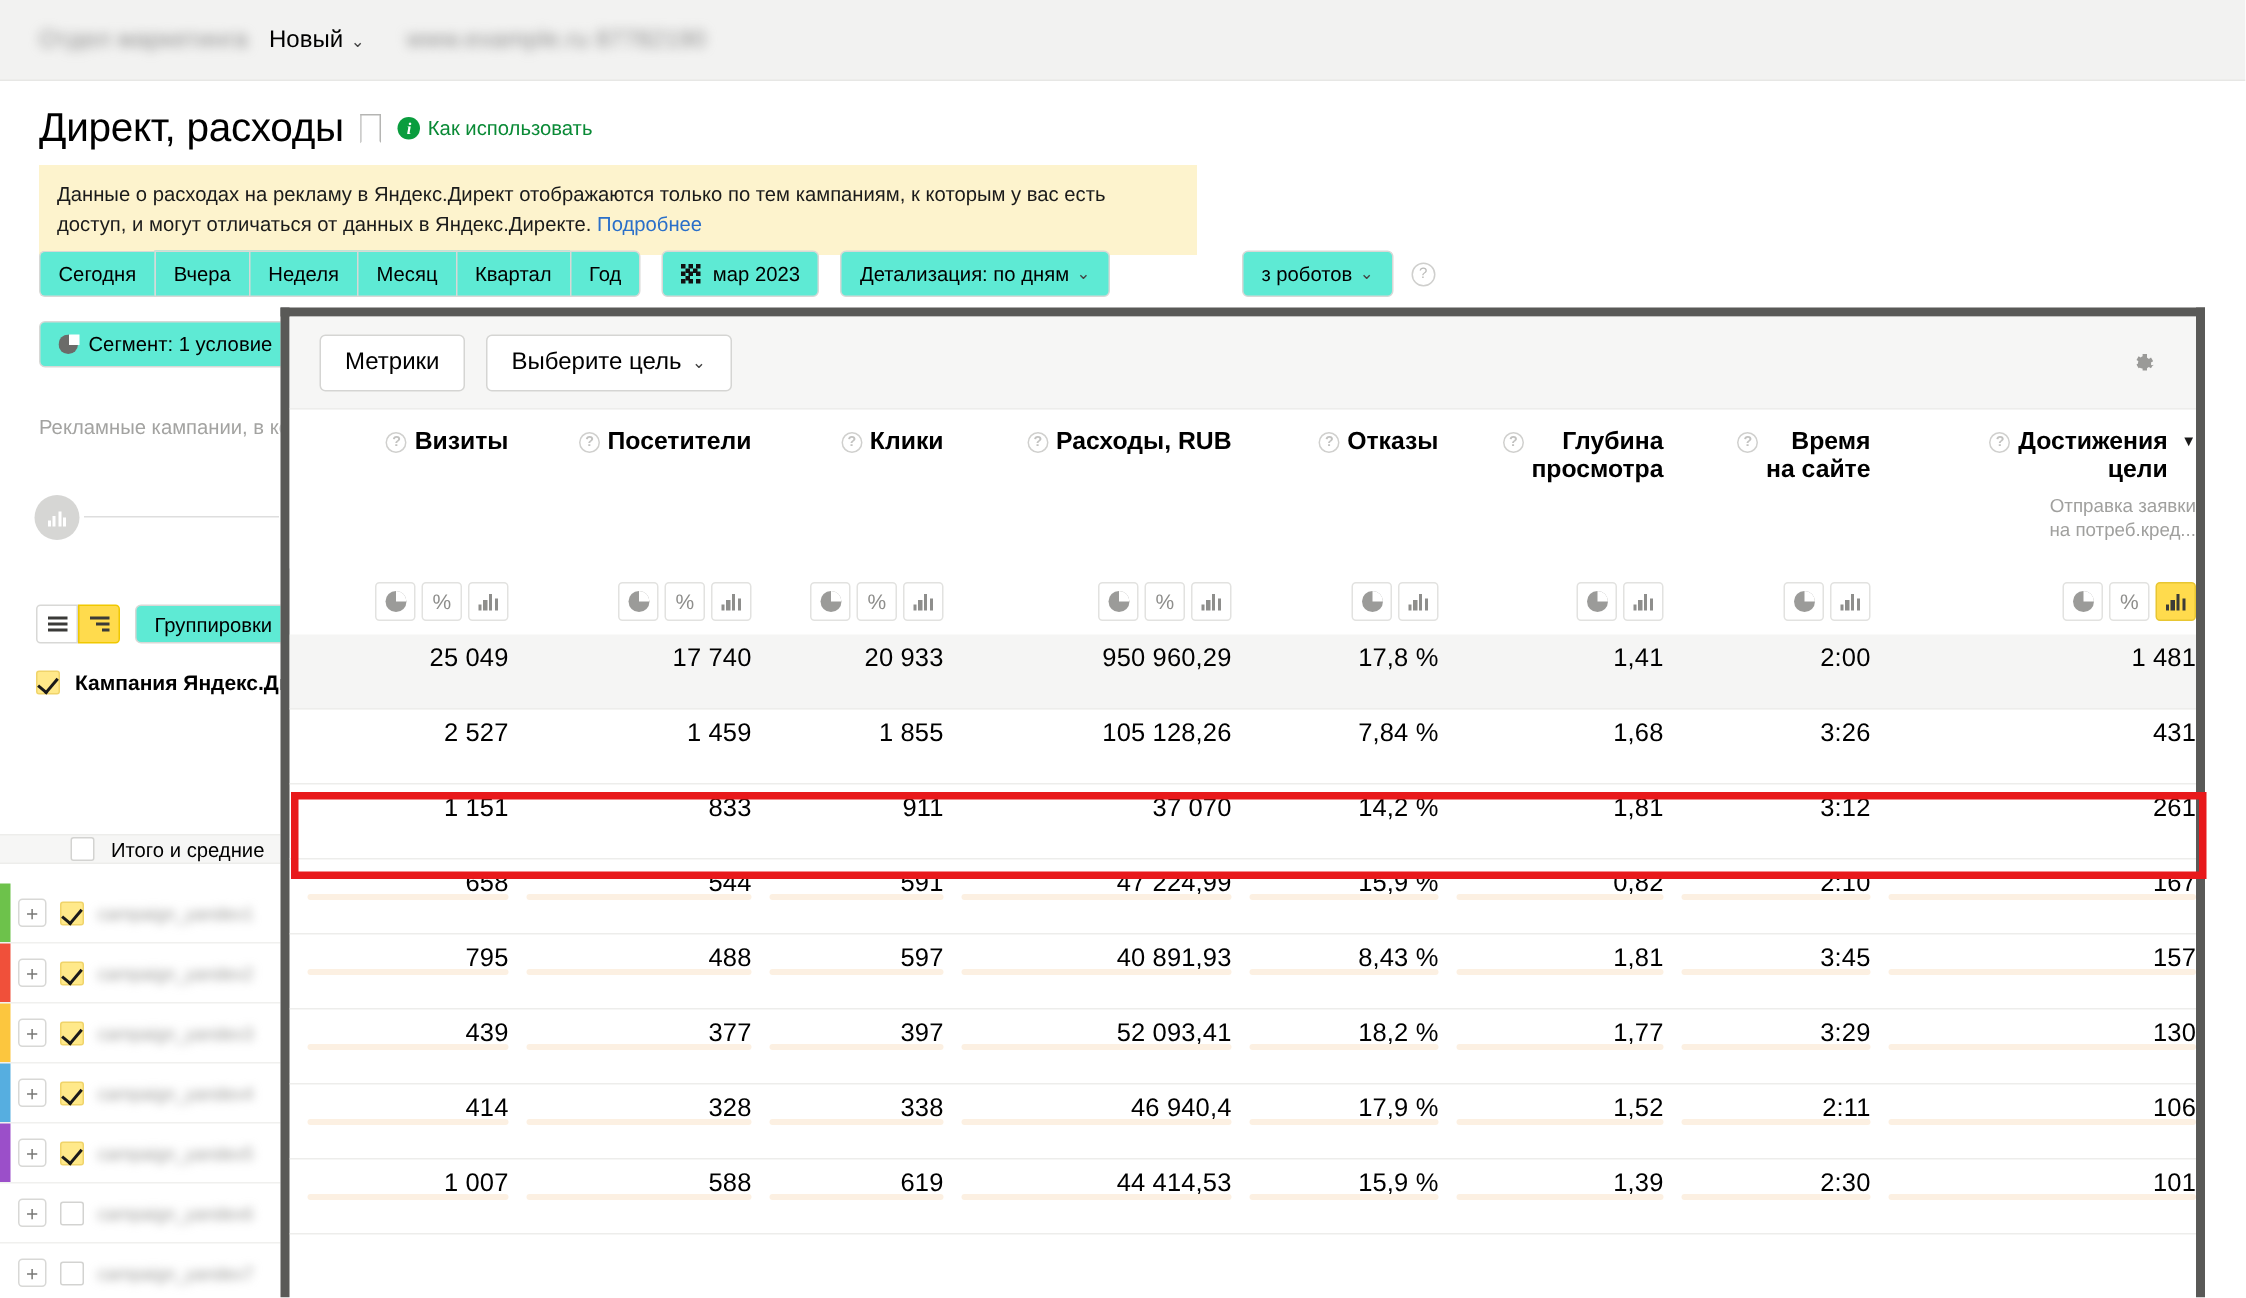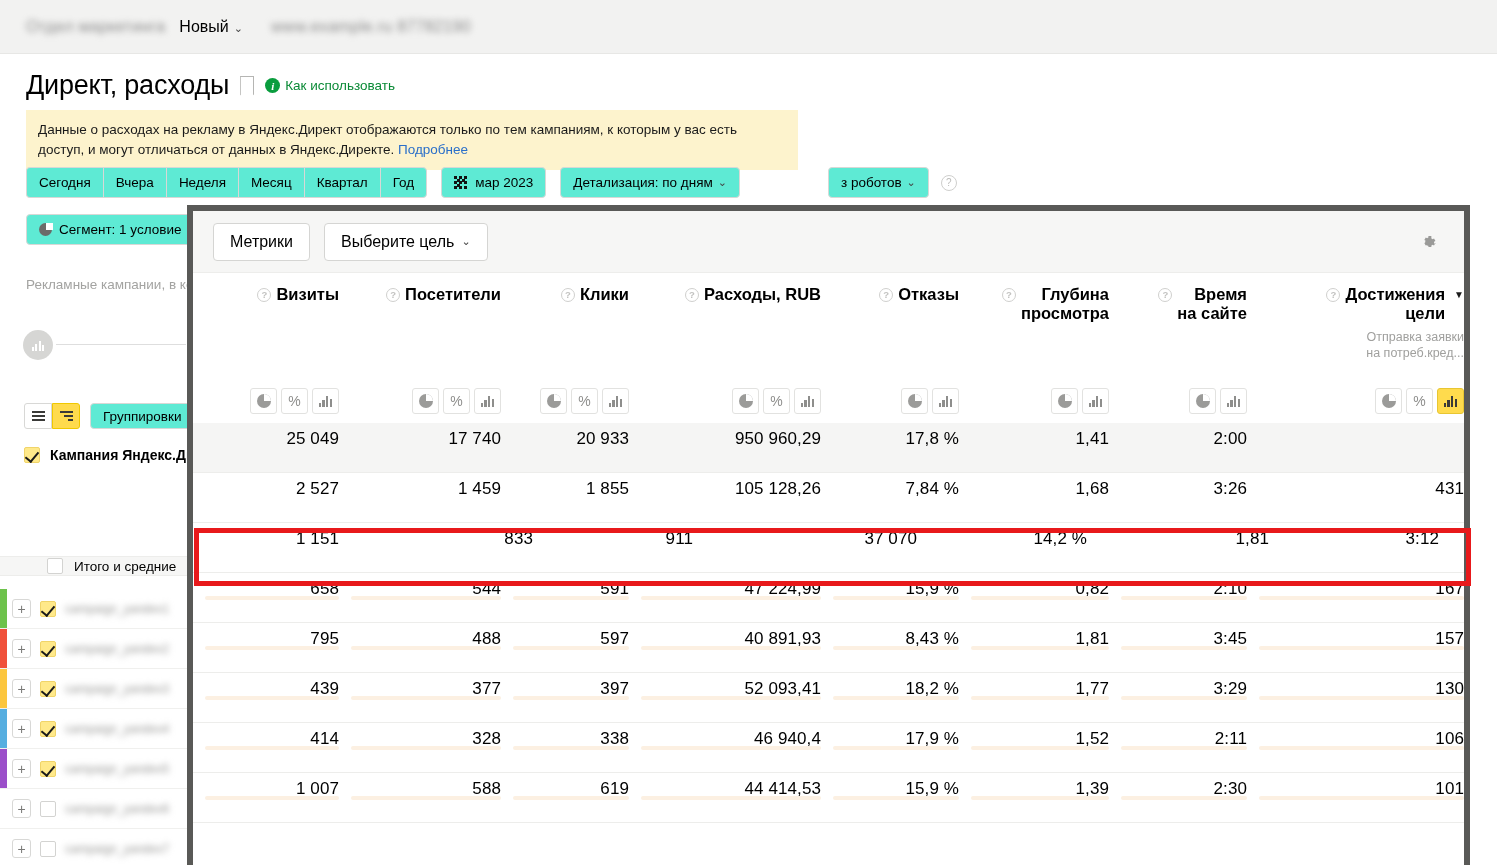--- a/index.html
+++ b/index.html
@@ -590,20 +590,23 @@
           </div>
           <div class="dcell">
             <span class="dval">17,8 %</span>
           </div>
           <div class="dcell">
             <span class="dval">1,41</span>
           </div>
           <div class="dcell">
             <span class="dval">2:00</span>
           </div>
+          <div class="dcell">
+            <span class="dval">1 481</span>
+          </div>
         </div>
         <div class="drow" style="grid-template-columns: 146px 162px 128px 192px 138px 150px 138px 217px;">
           <div class="dcell">
             <span class="dval">2 527</span>
           </div>
           <div class="dcell">
             <span class="dval">1 459</span>
           </div>
           <div class="dcell">
             <span class="dval">1 855</span>
@@ -617,21 +620,21 @@
           <div class="dcell">
             <span class="dval">1,68</span>
           </div>
           <div class="dcell">
             <span class="dval">3:26</span>
           </div>
           <div class="dcell">
             <span class="dval">431</span>
           </div>
         </div>
-        <div class="drow" style="grid-template-columns: 146px 162px 128px 192px 138px 150px 138px 217px; gap: 32px;">
+        <div class="drow" style="grid-template-columns: 146px 162px 128px 192px 138px 150px 138px 217px;">
           <div class="dcell">
             <span class="dval">1 151</span>
           </div>
           <div class="dcell">
             <span class="dval">833</span>
           </div>
           <div class="dcell">
             <span class="dval">911</span>
           </div>
           <div class="dcell">

